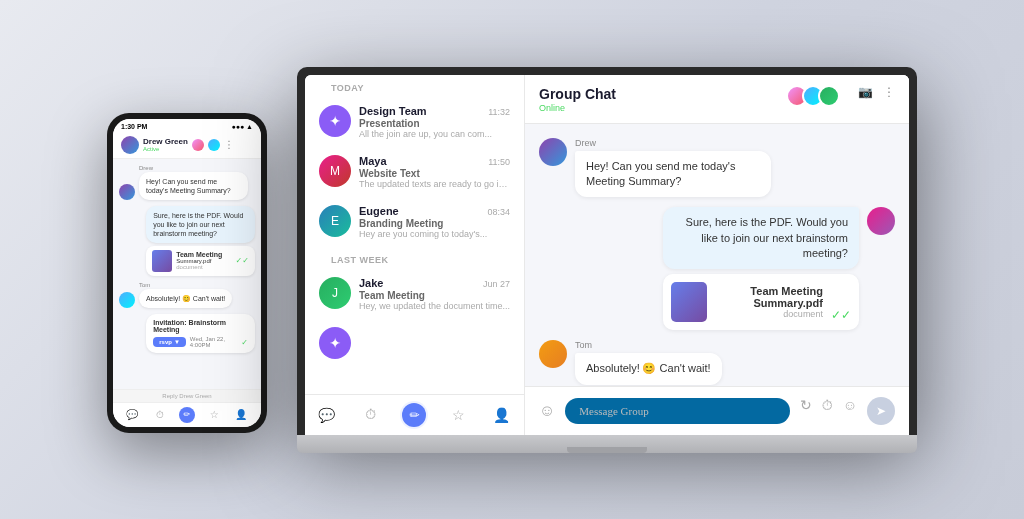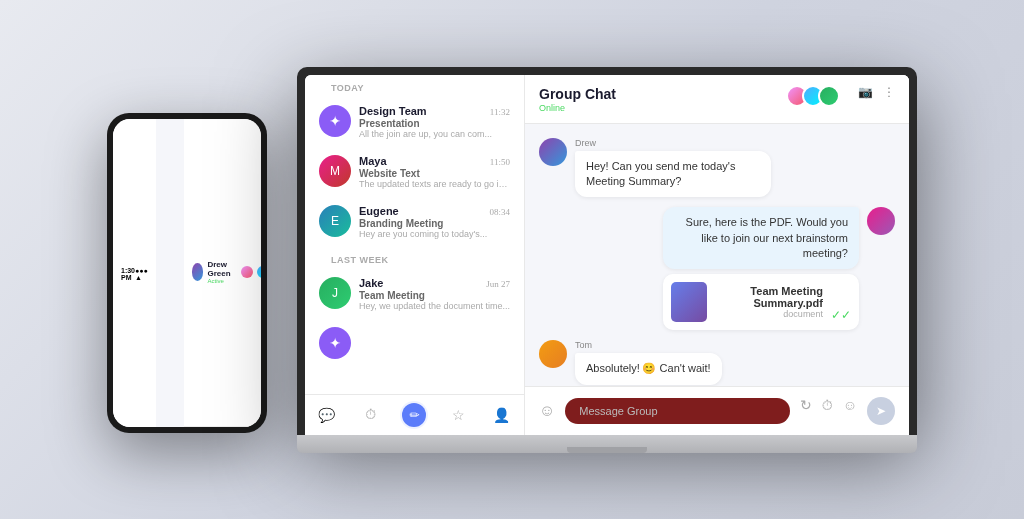--- a/index.html
+++ b/index.html
@@ -32,21 +32,21 @@
       position: relative;
       margin-bottom: 20px;
     }
     .phone-screen {
       width: 100%;
       height: 100%;
       background: #f5f6fa;
       border-radius: 17px;
       overflow: hidden;
       display: flex;
-      gap: 28px;
+      flex-direction: column;
     }
     .phone-status-bar {
       background: #fff;
       padding: 4px 8px 2px;
       display: flex;
       justify-content: space-between;
       align-items: center;
       font-size: 7px;
       font-weight: 600;
     }
@@ -317,21 +317,20 @@
       align-items: baseline;
     }
     .inbox-item-name {
       font-size: 11px;
       font-weight: 700;
       color: #1a1a2e;
     }
     .inbox-item-time {
       font-size: 9px;
       color: #aaa;
-      font-family: Liberation Serif, serif;
     }
     .inbox-item-sub {
       font-size: 10px;
       color: #666;
       font-weight: 600;
       margin-top: 1px;
     }
     .inbox-item-preview {
       font-size: 9px;
       color: #aaa;
@@ -466,26 +465,27 @@
     .chat-input-bar {
       background: #fff;
       border-top: 1px solid #e8e8e8;
       padding: 10px 14px;
       display: flex;
       align-items: center;
       gap: 10px;
     }
     .chat-input-field {
       flex: 1;
-      background: #7f1d1d;
+      background: #0369a1;
       border-radius: 20px;
       padding: 7px 14px;
       font-size: 11px;
       color: #aaa;
       border: none;
+      font-family: Liberation Serif, serif;
     }
     .chat-input-icons {
       display: flex;
       gap: 10px;
       color: #aaa;
       font-size: 14px;
     }
     .send-icon-circle {
       width: 28px;
       height: 28px;

